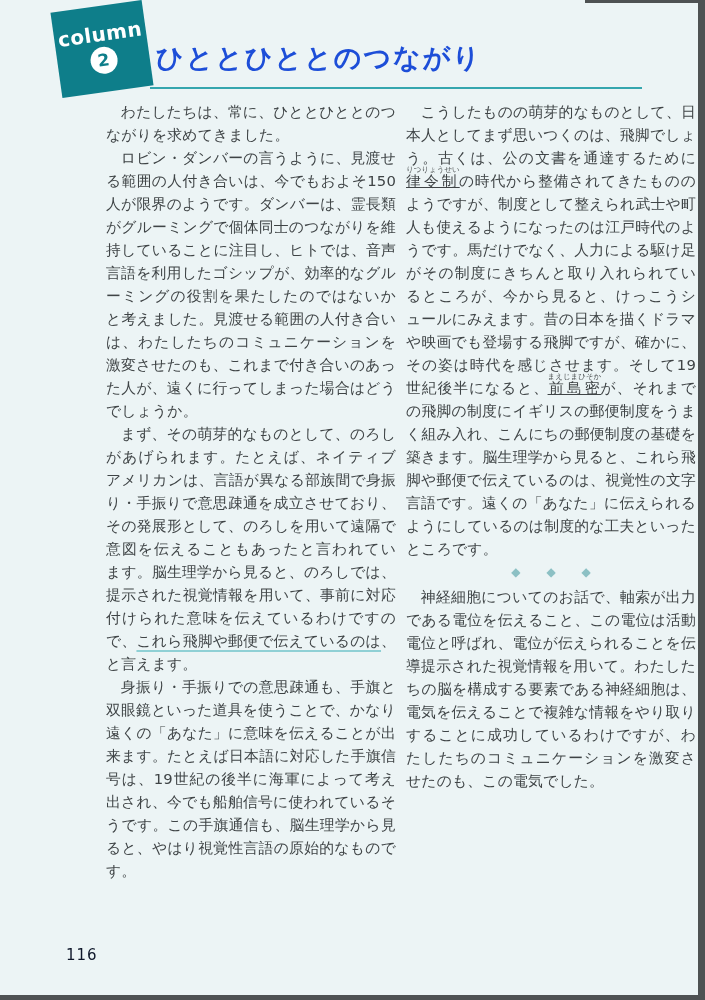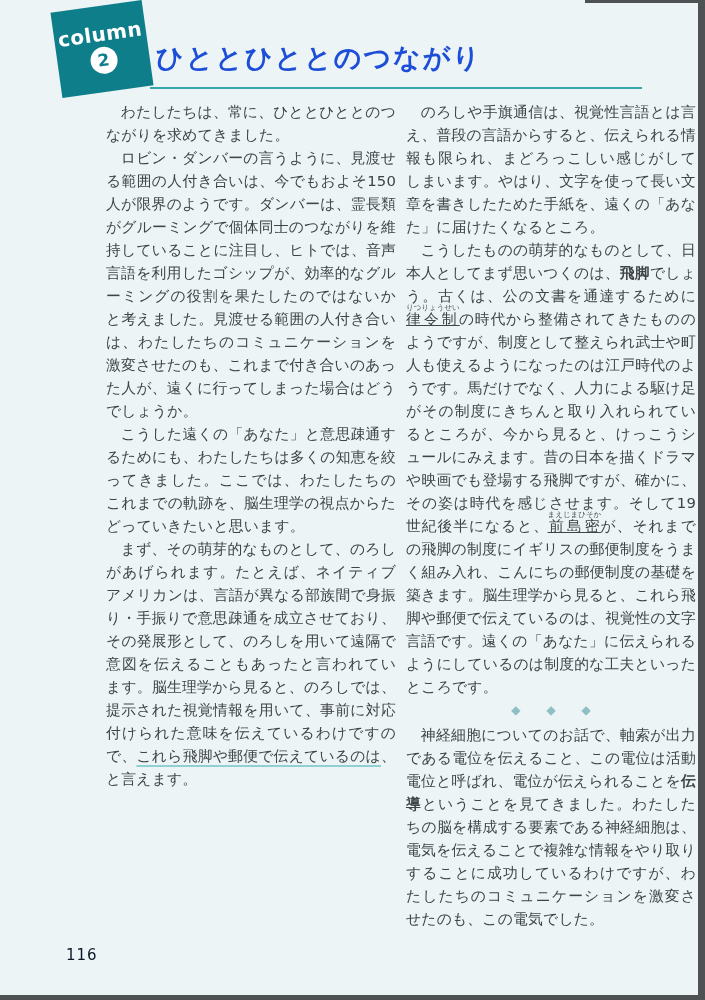--- a/index.html
+++ b/index.html
@@ -36,21 +36,21 @@
   .columns{
     position:absolute;left:62px;top:100px;width:590px;
     display:flex;gap:10px;margin-left:44px;
   }
   .column{width:290px;}
   .para{
     margin:0;font-size:14.8px;line-height:23px;
     text-align:justify;text-justify:inter-ideograph;
     text-indent:1em;letter-spacing:.2px;
   }
-  .para .bold{font-weight:700;}
+  .para .bold{font-weight:400;}
   .para .underline{
     text-decoration-line:underline;
     text-decoration-color:#8fd0d5;
     text-decoration-thickness:2px;
     text-underline-offset:3.5px;
   }
   ruby{ruby-position:over;text-decoration:underline;}
   rt{font-size:7.5px;letter-spacing:0;color:#4a4f50;}
   .ornament{
     text-align:center;line-height:23px;margin:1px 0;
@@ -79,28 +79,27 @@
       <span>2</span>
     </div>
   </div>
   <div class="page-title">ひととひととのつながり</div>
   <div class="title-rule"></div>
 
   <div class="columns">
     <div class="column">
         <p class="para"><span>わたしたちは、常に、ひととひととのつながりを求めてきました。</span></p>
         <p class="para"><span>ロビン・ダンバーの言うように、見渡せる範囲の人付き合いは、今でもおよそ150人が限界のようです。ダンバーは、霊長類がグルーミングで個体同士のつながりを維持していることに注目し、ヒトでは、音声言語を利用したゴシップが、効率的なグルーミングの役割を果たしたのではないかと考えました。見渡せる範囲の人付き合いは、わたしたちのコミュニケーションを激変させたのも、これまで付き合いのあった人が、遠くに行ってしまった場合はどうでしょうか。</span></p>
-        <p class="para"><span>こうした遠くの「あなた」と意思疎通するためにも、わたしたちは多くの知恵を絞ってきました。ここでは、わたしたちのこれまでの軌跡を、脳生理学の視点からたどっていきたいと思います。</span></p>
         <p class="para"><span>まず、その萌芽的なものとして、のろしがあげられます。たとえば、ネイティブアメリカンは、言語が異なる部族間で身振り・手振りで意思疎通を成立させており、その発展形として、のろしを用いて遠隔で意図を伝えることもあったと言われています。脳生理学から見ると、のろしでは、提示された視覚情報を用いて、事前に対応付けられた意味を伝えているわけですので、</span><span class="underline">これら飛脚や郵便で伝えているのは</span><span>、と言えます。</span></p>
+        <p class="para"><span>身振り・手振りでの意思疎通も、手旗と双眼鏡といった道具を使うことで、かなり遠くの「あなた」に意味を伝えることが出来ます。たとえば日本語に対応した手旗信号は、19世紀の後半に海軍によって考え出され、今でも船舶信号に使われているそうです。この手旗通信も、脳生理学から見ると、やはり視覚性言語の原始的なものです。</span></p>
       </div>
     <div class="column">
-        <p class="para"><span>のろしや手旗通信は、視覚性言語とは言え、普段の言語からすると、伝えられる情報も限られ、まどろっこしい感じがしてしまいます。やはり、文字を使って長い文章を書きしたためた手紙を、遠くの「あなた」に届けたくなるところ。</span></p>
         <p class="para"><span>こうしたものの萌芽的なものとして、日本人としてまず思いつくのは、</span><span class="bold">飛脚</span><span>でしょう。古くは、公の文書を通達するために</span><ruby>律令制<rt>りつりょうせい</rt></ruby><span>の時代から整備されてきたもののようですが、制度として整えられ武士や町人も使えるようになったのは江戸時代のようです。馬だけでなく、人力による駆け足がその制度にきちんと取り入れられているところが、今から見ると、けっこうシュールにみえます。昔の日本を描くドラマや映画でも登場する飛脚ですが、確かに、その姿は時代を感じさせます。そして19世紀後半になると、</span><ruby>前島密<rt>まえじまひそか</rt></ruby><span>が、それまでの飛脚の制度にイギリスの郵便制度をうまく組み入れ、こんにちの郵便制度の基礎を築きます。脳生理学から見ると、これら飛脚や郵便で伝えているのは、視覚性の文字言語です。遠くの「あなた」に伝えられるようにしているのは制度的な工夫といったところです。</span></p>
         <div class="ornament"><span>◆</span><span>◆</span><span>◆</span></div>
-        <p class="para"><span>神経細胞についてのお話で、軸索が出力である電位を伝えること、この電位は活動電位と呼ばれ、電位が伝えられることを</span><span class="bold">伝導</span><span>ということを見てきました。わたしたちの脳を構成する要素である神経細胞は、電気を伝えることで複雑な情報をやり取りすることに成功しているわけですが、わたしたちのコミュニケーションを激変させたのも、この電気でした。</span></p>
+        <p class="para"><span>神経細胞についてのお話で、軸索が出力である電位を伝えること、この電位は活動電位と呼ばれ、電位が伝えられることを</span><span class="bold">伝導</span><span>提示された視覚情報を用いて。わたしたちの脳を構成する要素である神経細胞は、電気を伝えることで複雑な情報をやり取りすることに成功しているわけですが、わたしたちのコミュニケーションを激変させたのも、この電気でした。</span></p>
       </div>
   </div>
 
   <div class="footer">
     <span class="pagenum">116</span>
     <span class="booktitle">読みとく脳生理学</span>
   </div>
 
   <div class="edge-topright"></div>
   <div class="edge-right"></div>

